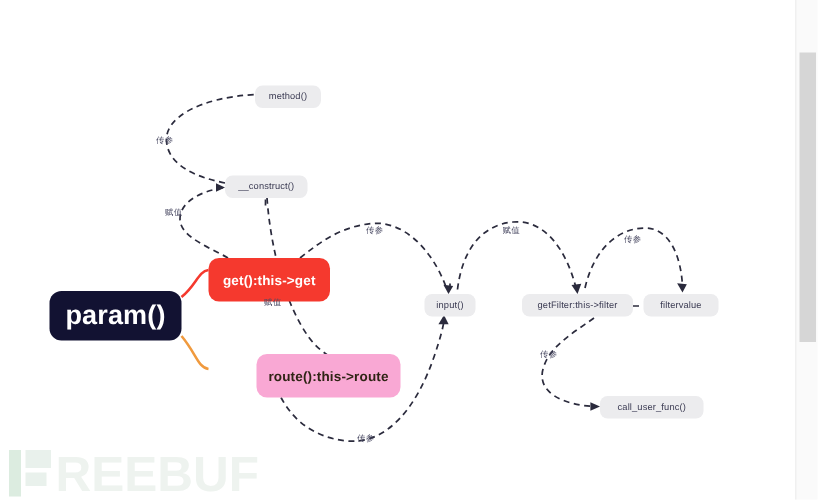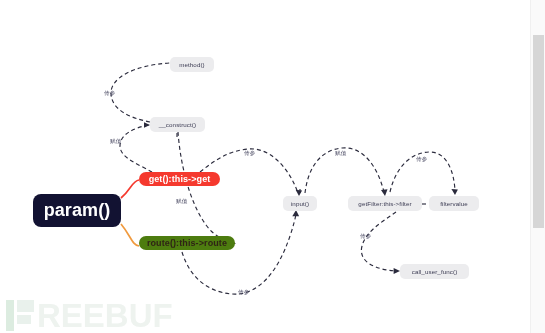--- a/index.html
+++ b/index.html
@@ -82,41 +82,42 @@
     border-radius: 5px;
     background: #ececee;
     color: #3a3a52;
     font-size: 6.2px;
     letter-spacing: 0.1px;
     padding: 0 6px;
     height: 15px;
   }
   .node.big {
     border-radius: 7px;
-    height: 14px;
+    height: 29px;
     font-size: 9px;
     font-weight: bold;
     padding: 0 9px;
   }
   .node.root {
     background: #121232;
     color: #ffffff;
     height: 33px;
     border-radius: 8px;
     font-size: 18px;
     font-weight: bold;
     padding: 0 14px;
   }
   .node.red {
     background: #f5392e;
     color: #ffffff;
   }
   .node.orange {
-    background: #4d7c0f;
+    background: #f9a8d4;
     color: #2f2415;
+    margin-left: 32px;
   }
 
   
   .edge-label {
     position: absolute;
     font-size: 5.6px;
     color: #4a4a63;
     background: transparent;
     white-space: nowrap;
     letter-spacing: 0.2px;

